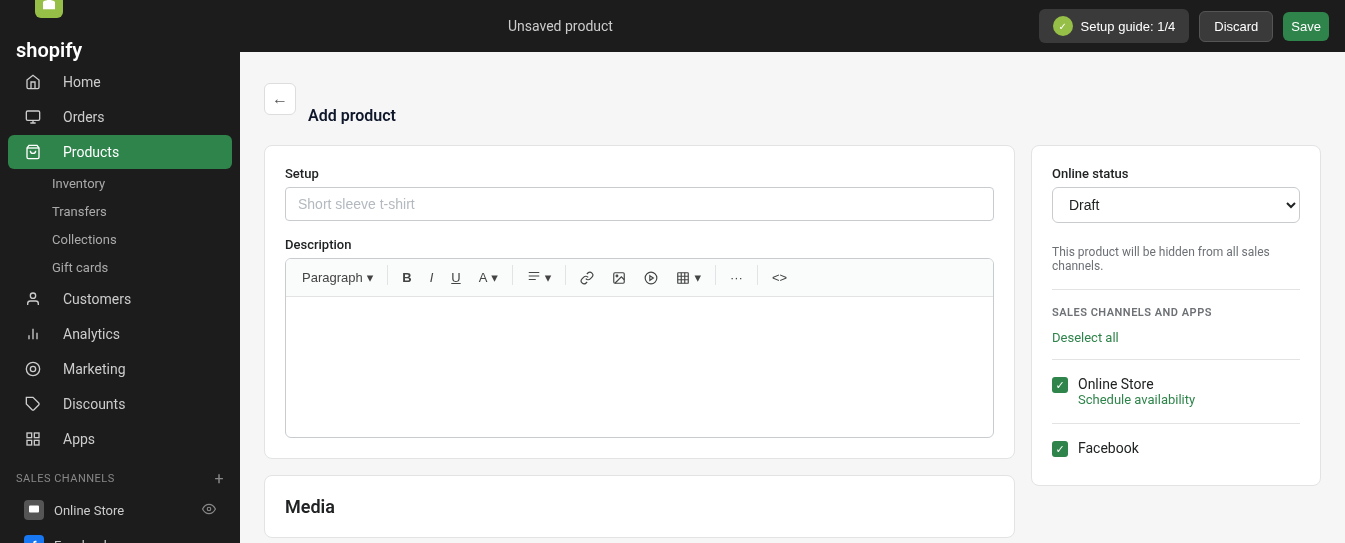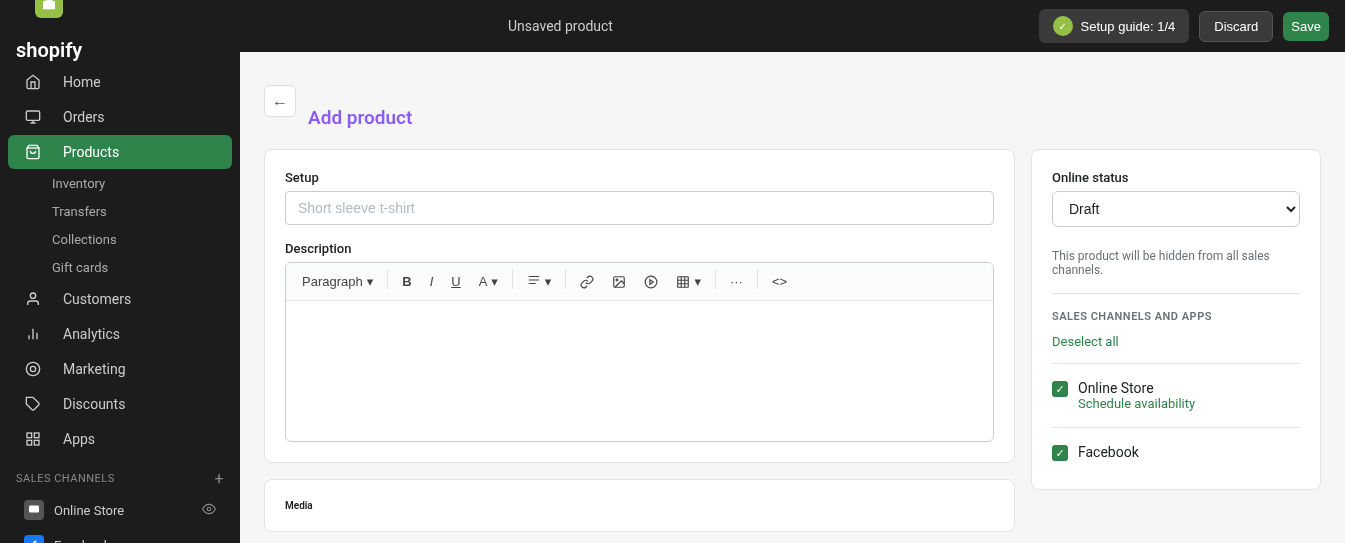--- a/index.html
+++ b/index.html
@@ -108,21 +108,21 @@
       display: flex; align-items: center; gap: 12px;
       margin-bottom: 20px;
     }
     .back-btn {
       width: 32px; height: 32px;
       border: 1px solid #ddd; border-radius: 6px;
       background: white; cursor: pointer;
       display: flex; align-items: center; justify-content: center;
       font-size: 16px; color: #555;
     }
-    .page-title { font-size: 19px; font-weight: 600; color: #8b5cf6; margin-top: 34px; }
+    .page-title { font-size: 16px; font-weight: 600; color: #0f172a; margin-top: 34px; }
 
     .content-grid {
       display: grid;
       grid-template-columns: 1fr 290px;
       gap: 16px;
     }
 
     
     .card {
       background: white;
@@ -188,21 +188,21 @@
       flex-shrink: 0;
       margin-top: 1px;
       display: flex; align-items: center; justify-content: center;
       color: white; font-size: 11px;
     }
     .channel-info { flex: 1; }
     .channel-name { font-size: 14px; color: #202223; }
     .schedule-link { font-size: 13px; color: #2e844a; cursor: pointer; }
 
     
-    .media-title { font-size: 10px; font-weight: 600; color: #202223; }
+    .media-title { font-size: 18px; font-weight: 600; color: #202223; }
   </style>
 </head>
 <body>
 
 <div class="topbar">
   <div class="topbar-logo">
     <div class="logo-icon">
       <svg width="16" height="16" viewBox="0 0 24 24" fill="white">
         <path d="M15.337 2.5c-.23-.025-.46-.037-.7-.037C12.08 2.463 10 4.01 9.072 6.26l-3.334.964S3 7.98 3 9.5L3 20h18V9.5c0-1.52-2.738-2.276-2.738-2.276l-2.925-.724z"></path>
       </svg>

